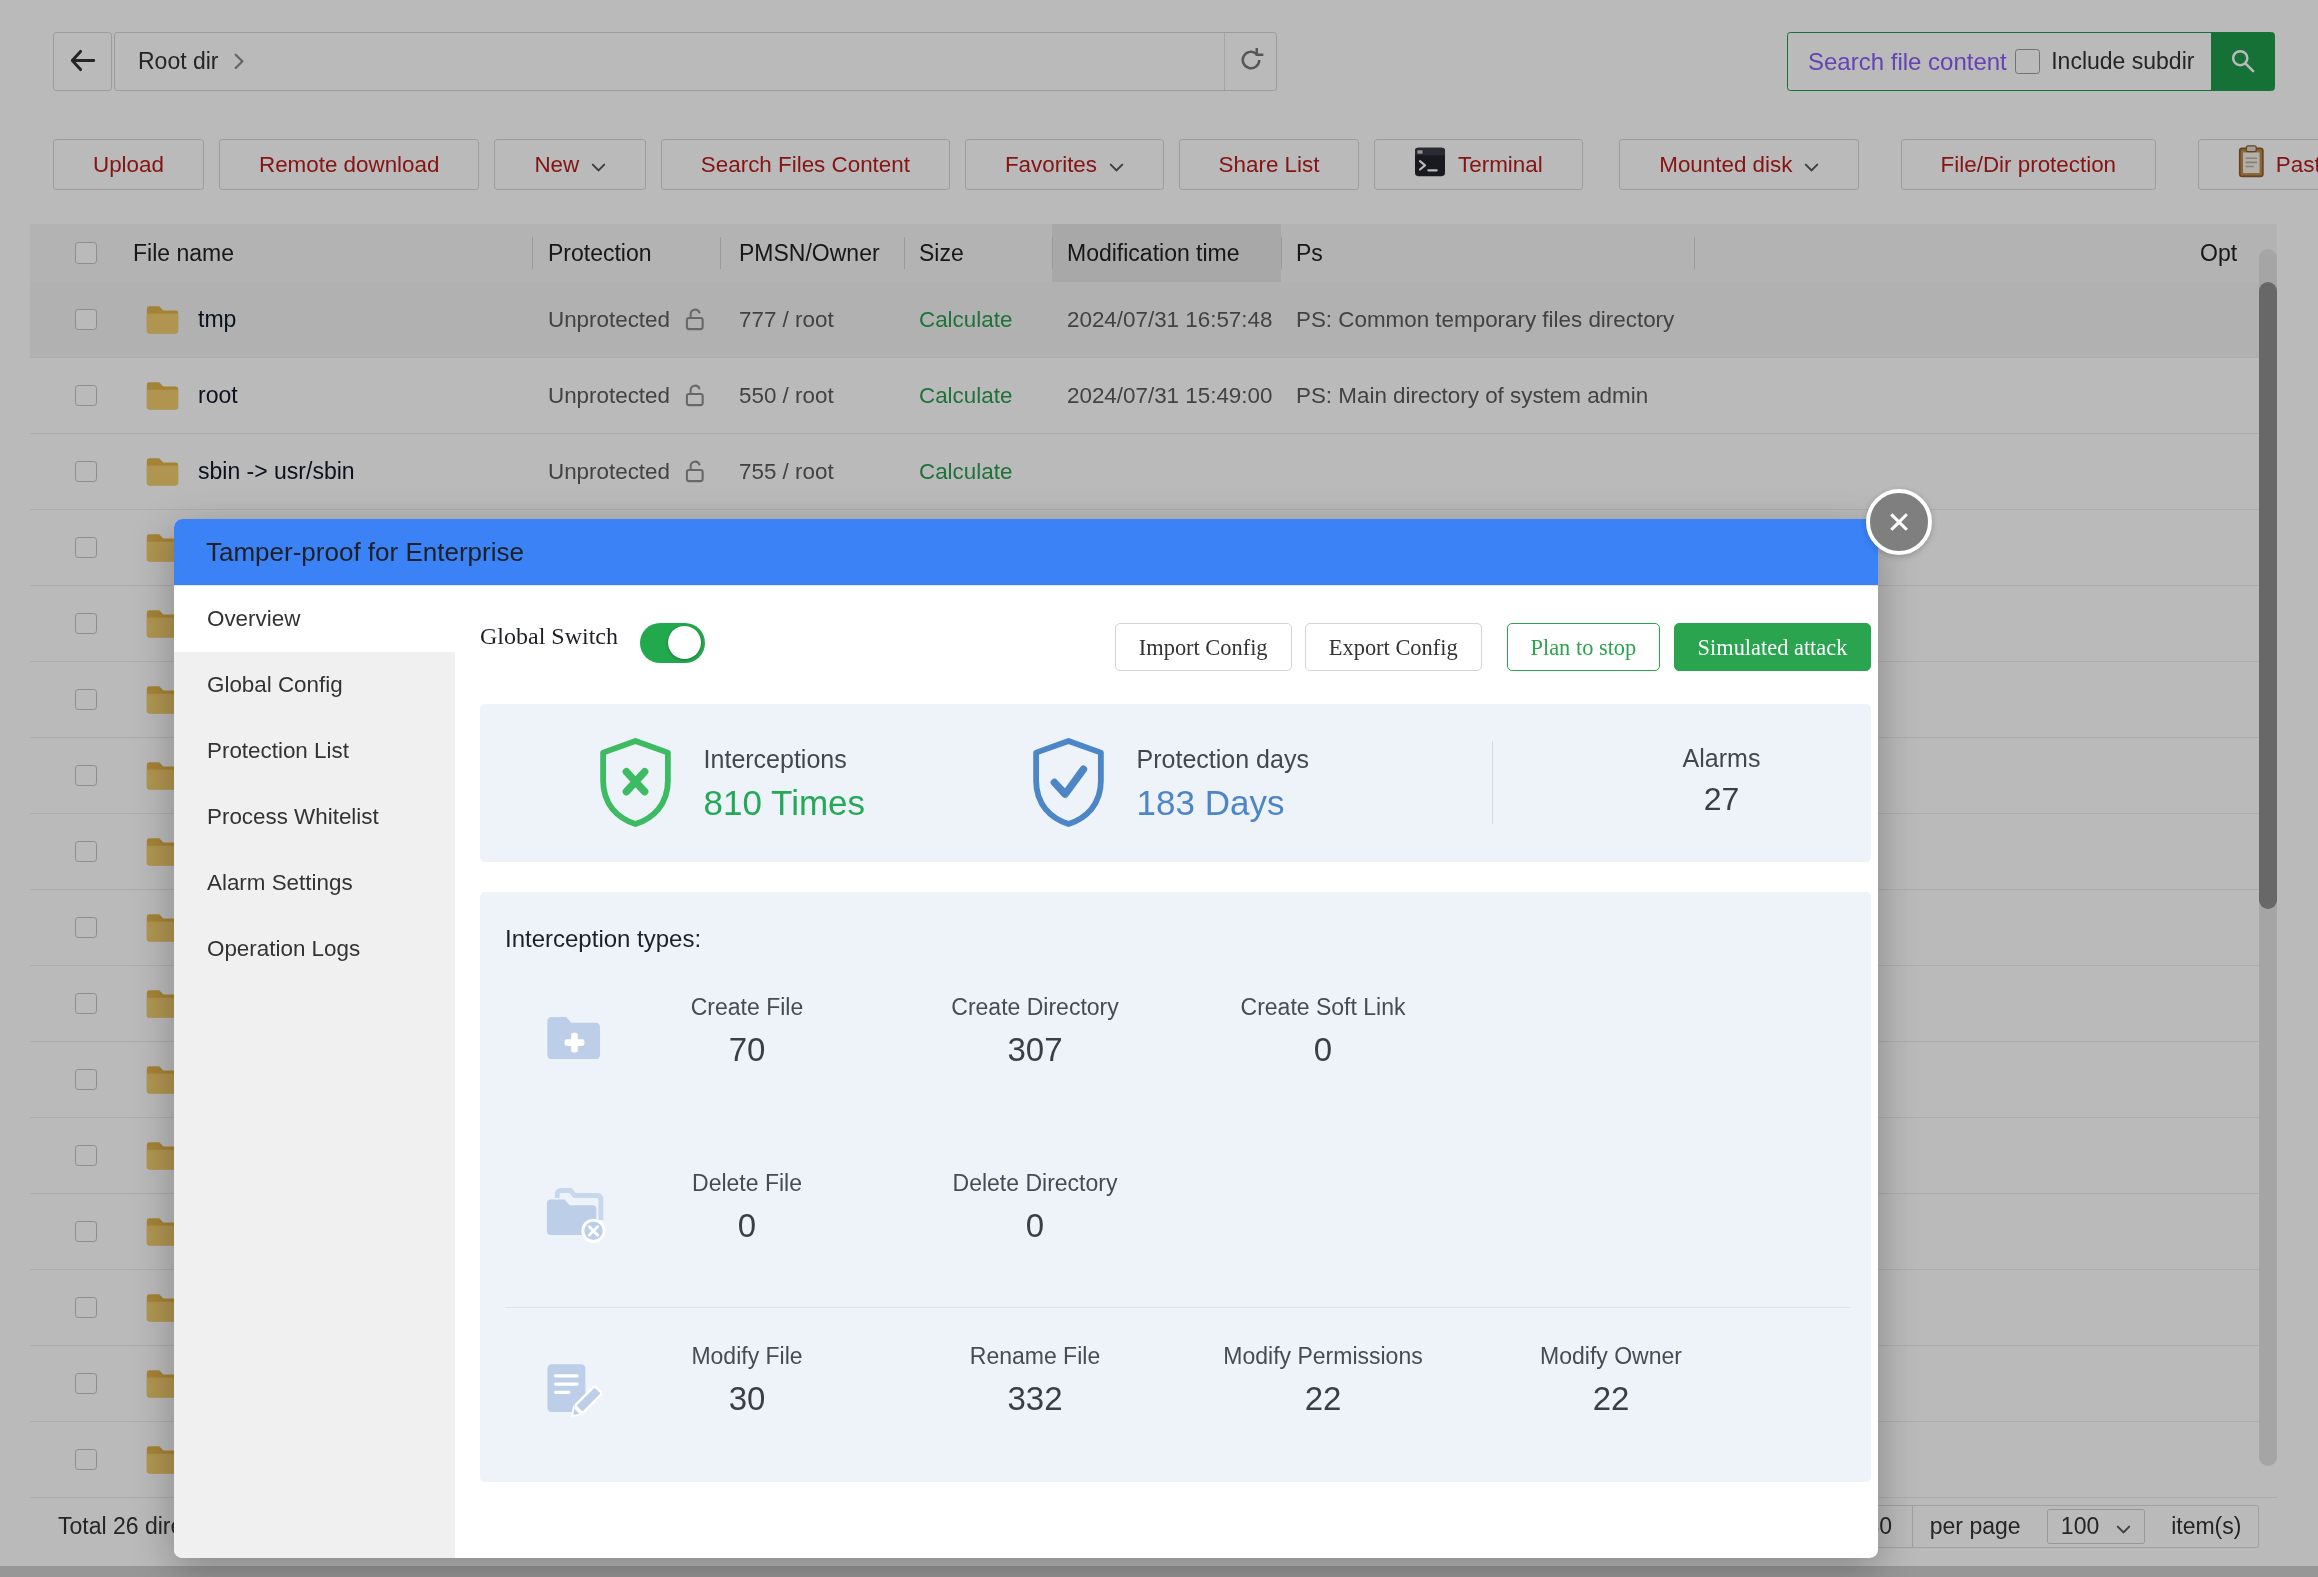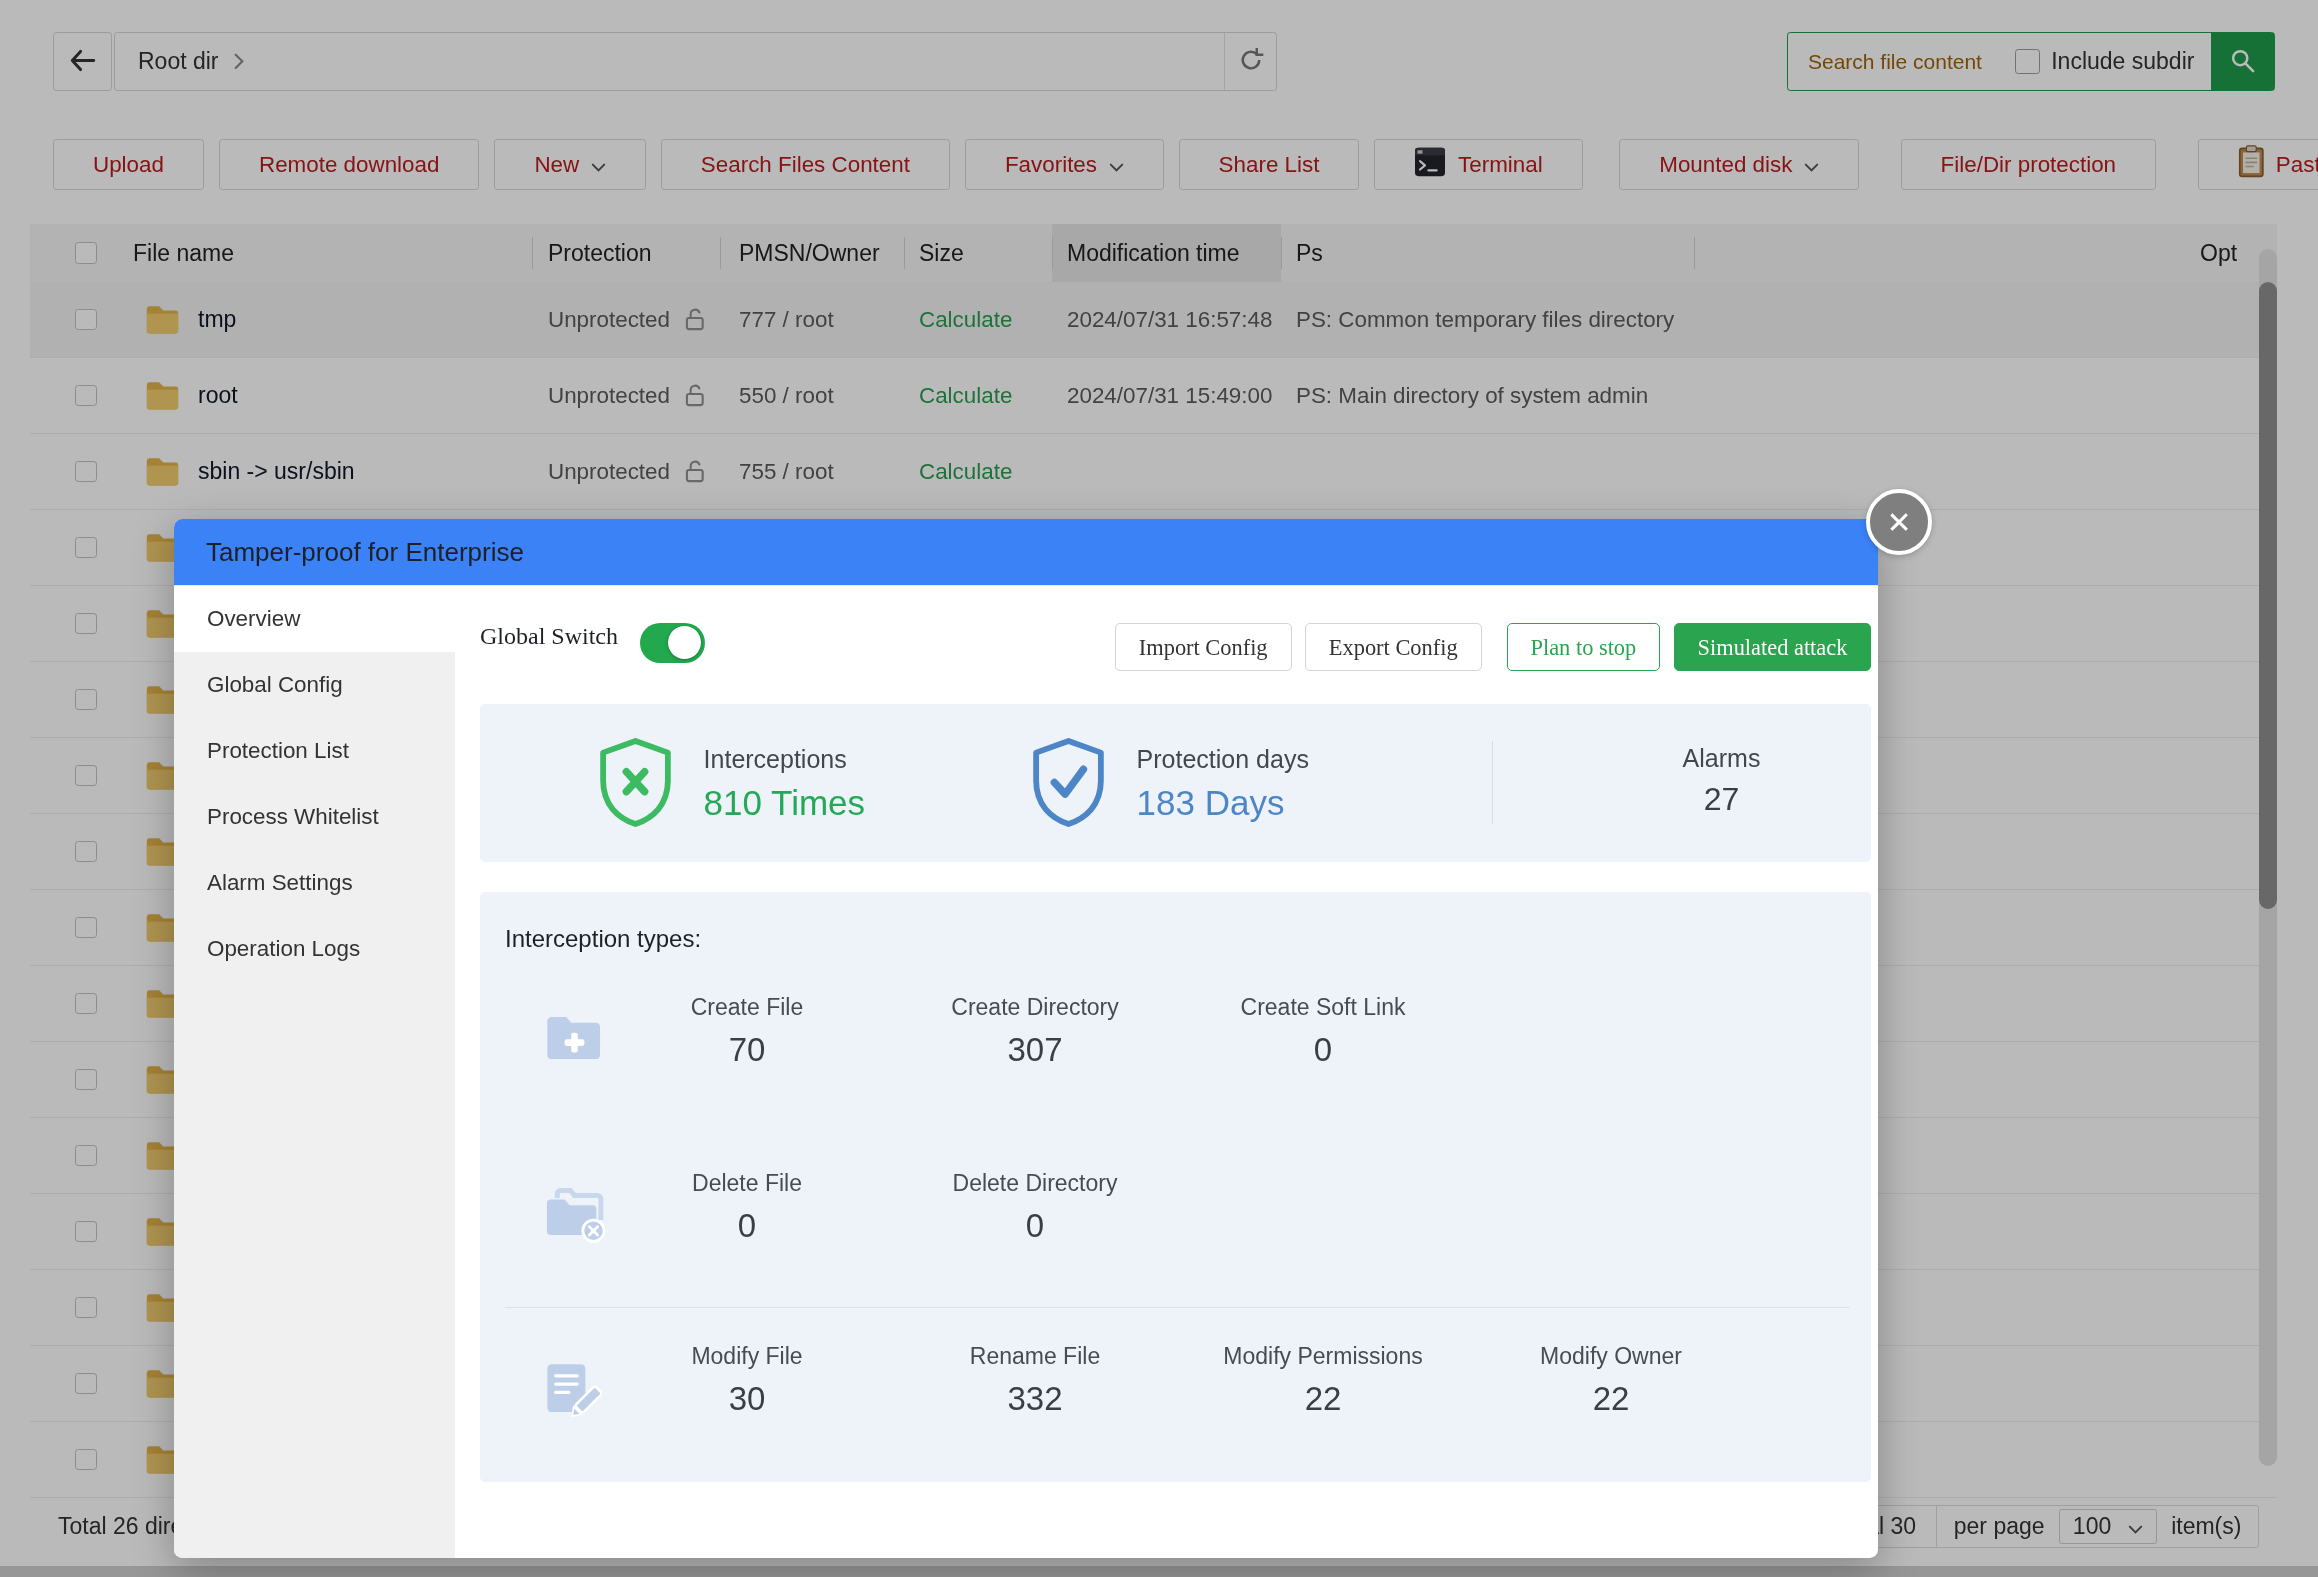--- a/index.html
+++ b/index.html
@@ -9,21 +9,21 @@
   .back-btn{position:absolute;left:53px;top:32px;width:59px;height:59px;background:#fff;
             border:0.8px solid #d6d6d6;border-radius:3.3px;display:flex;align-items:center;justify-content:center;box-sizing:border-box;}
   .crumb-box{position:absolute;left:114px;top:32px;width:1163px;height:59px;background:#fff;
              border:0.8px solid #d6d6d6;border-radius:3.3px;display:flex;align-items:center;box-sizing:border-box;}
   .crumb-text{padding-left:23px;font-size:23px;color:#333;}
   .crumb-chev{margin-left:15px;display:flex;}
   .refresh-btn{margin-left:auto;width:51px;height:100%;border-left:0.8px solid #e2e2e2;
                display:flex;align-items:center;justify-content:center;}
   .search-group{position:absolute;right:44px;top:32px;width:488px;height:59px;background:#fff;
                 border:1.7px solid #1f9c4a;border-radius:3.3px;display:flex;align-items:center;box-sizing:border-box;}
-  .search-ph{padding-left:20px;font-size:21px;color:#a16207;flex:1;}
+  .search-ph{padding-left:20px;font-size:24px;color:#8b5cf6;flex:1;}
   .cb{display:inline-block;width:21.6px;height:21.6px;background:#fff;border:1.7px solid #c2c2c2;border-radius:3.3px;box-sizing:border-box;}
   .subdir-cb{width:25px;height:25px;border-color:#9d9d9d;flex-shrink:0;}
   .subdir-label{font-size:23px;color:#333;margin:0 16.6px 0 11.6px;white-space:nowrap;}
   .search-btn{width:63px;align-self:stretch;background:#1f9c4a;display:flex;align-items:center;justify-content:center;}
   
   .toolbar{position:absolute;left:53px;top:139px;right:44px;height:51px;display:flex;align-items:stretch;gap:15px;font-size:22.4px;}
   .tbtn{display:flex;align-items:center;gap:11.6px;padding:0 39px;background:#fff;border:0.8px solid #d6d6d6;
         border-radius:3.3px;color:#b91c1c;white-space:nowrap;box-sizing:border-box;text-align:right;}
   .tgroup{display:flex;}
   .tgroup .tbtn{border-radius:0;}
@@ -48,21 +48,21 @@
   .c-own{position:absolute;left:709px;line-height:75px;font-size:22.4px;color:#5b5b5b;}
   .c-size{position:absolute;left:889px;line-height:75px;font-size:22.4px;color:#2a9d4f;}
   .c-date{position:absolute;left:1037px;line-height:75px;font-size:22.4px;color:#5b5b5b;}
   .c-ps{position:absolute;left:1266px;line-height:75px;font-size:22.4px;color:#5b5b5b;white-space:nowrap;}
   
   .pagebar{position:absolute;left:0;right:0;top:1505px;height:43px;font-size:23px;color:#333;}
   .pg-left{position:absolute;left:58px;line-height:43px;white-space:nowrap;}
   .pg-right{position:absolute;right:60px;top:0;height:43px;display:flex;align-items:center;
             border:0.8px solid #dcdcdc;border-radius:2.5px;box-sizing:border-box;background:#fff;}
   .pg-total{padding:0 20px;border-right:0.8px solid #dcdcdc;align-self:stretch;display:flex;align-items:center;}
-  .pg-pp{display:flex;align-items:center;gap:14px;padding:0 16.6px;}
+  .pg-pp{display:flex;align-items:center;gap:26px;padding:0 16.6px;}
   .pg-select{display:flex;align-items:center;gap:16.6px;border:0.8px solid #cfcfcf;border-radius:2.5px;height:33px;padding:0 13.3px;background:#fff;}
   .hstrip{position:absolute;left:0;right:0;bottom:0;height:11.6px;background:#cfcfcf;}
   .vtrack{position:absolute;right:42px;top:249px;width:18px;height:1217px;background:#e2e2e2;border-radius:9px;}
   .vthumb{position:absolute;left:0;right:0;top:33px;height:627px;background:#8f8f8f;border-radius:9px;}
   
   .overlay{position:absolute;inset:0;background:rgba(0,0,0,0.27);z-index:10;}
   .modal{position:absolute;left:174px;top:519px;width:1704px;height:1039px;background:#fff;border-radius:8.3px;
          z-index:20;box-shadow:0 11.6px 42px rgba(0,0,0,0.28);}
   .modal-close{position:absolute;left:1692px;top:-30px;width:58px;height:58px;border-radius:50%;background:#7f7f7f;
                border:4.2px solid #fff;color:#fff;font-size:30px;display:flex;align-items:center;justify-content:center;

